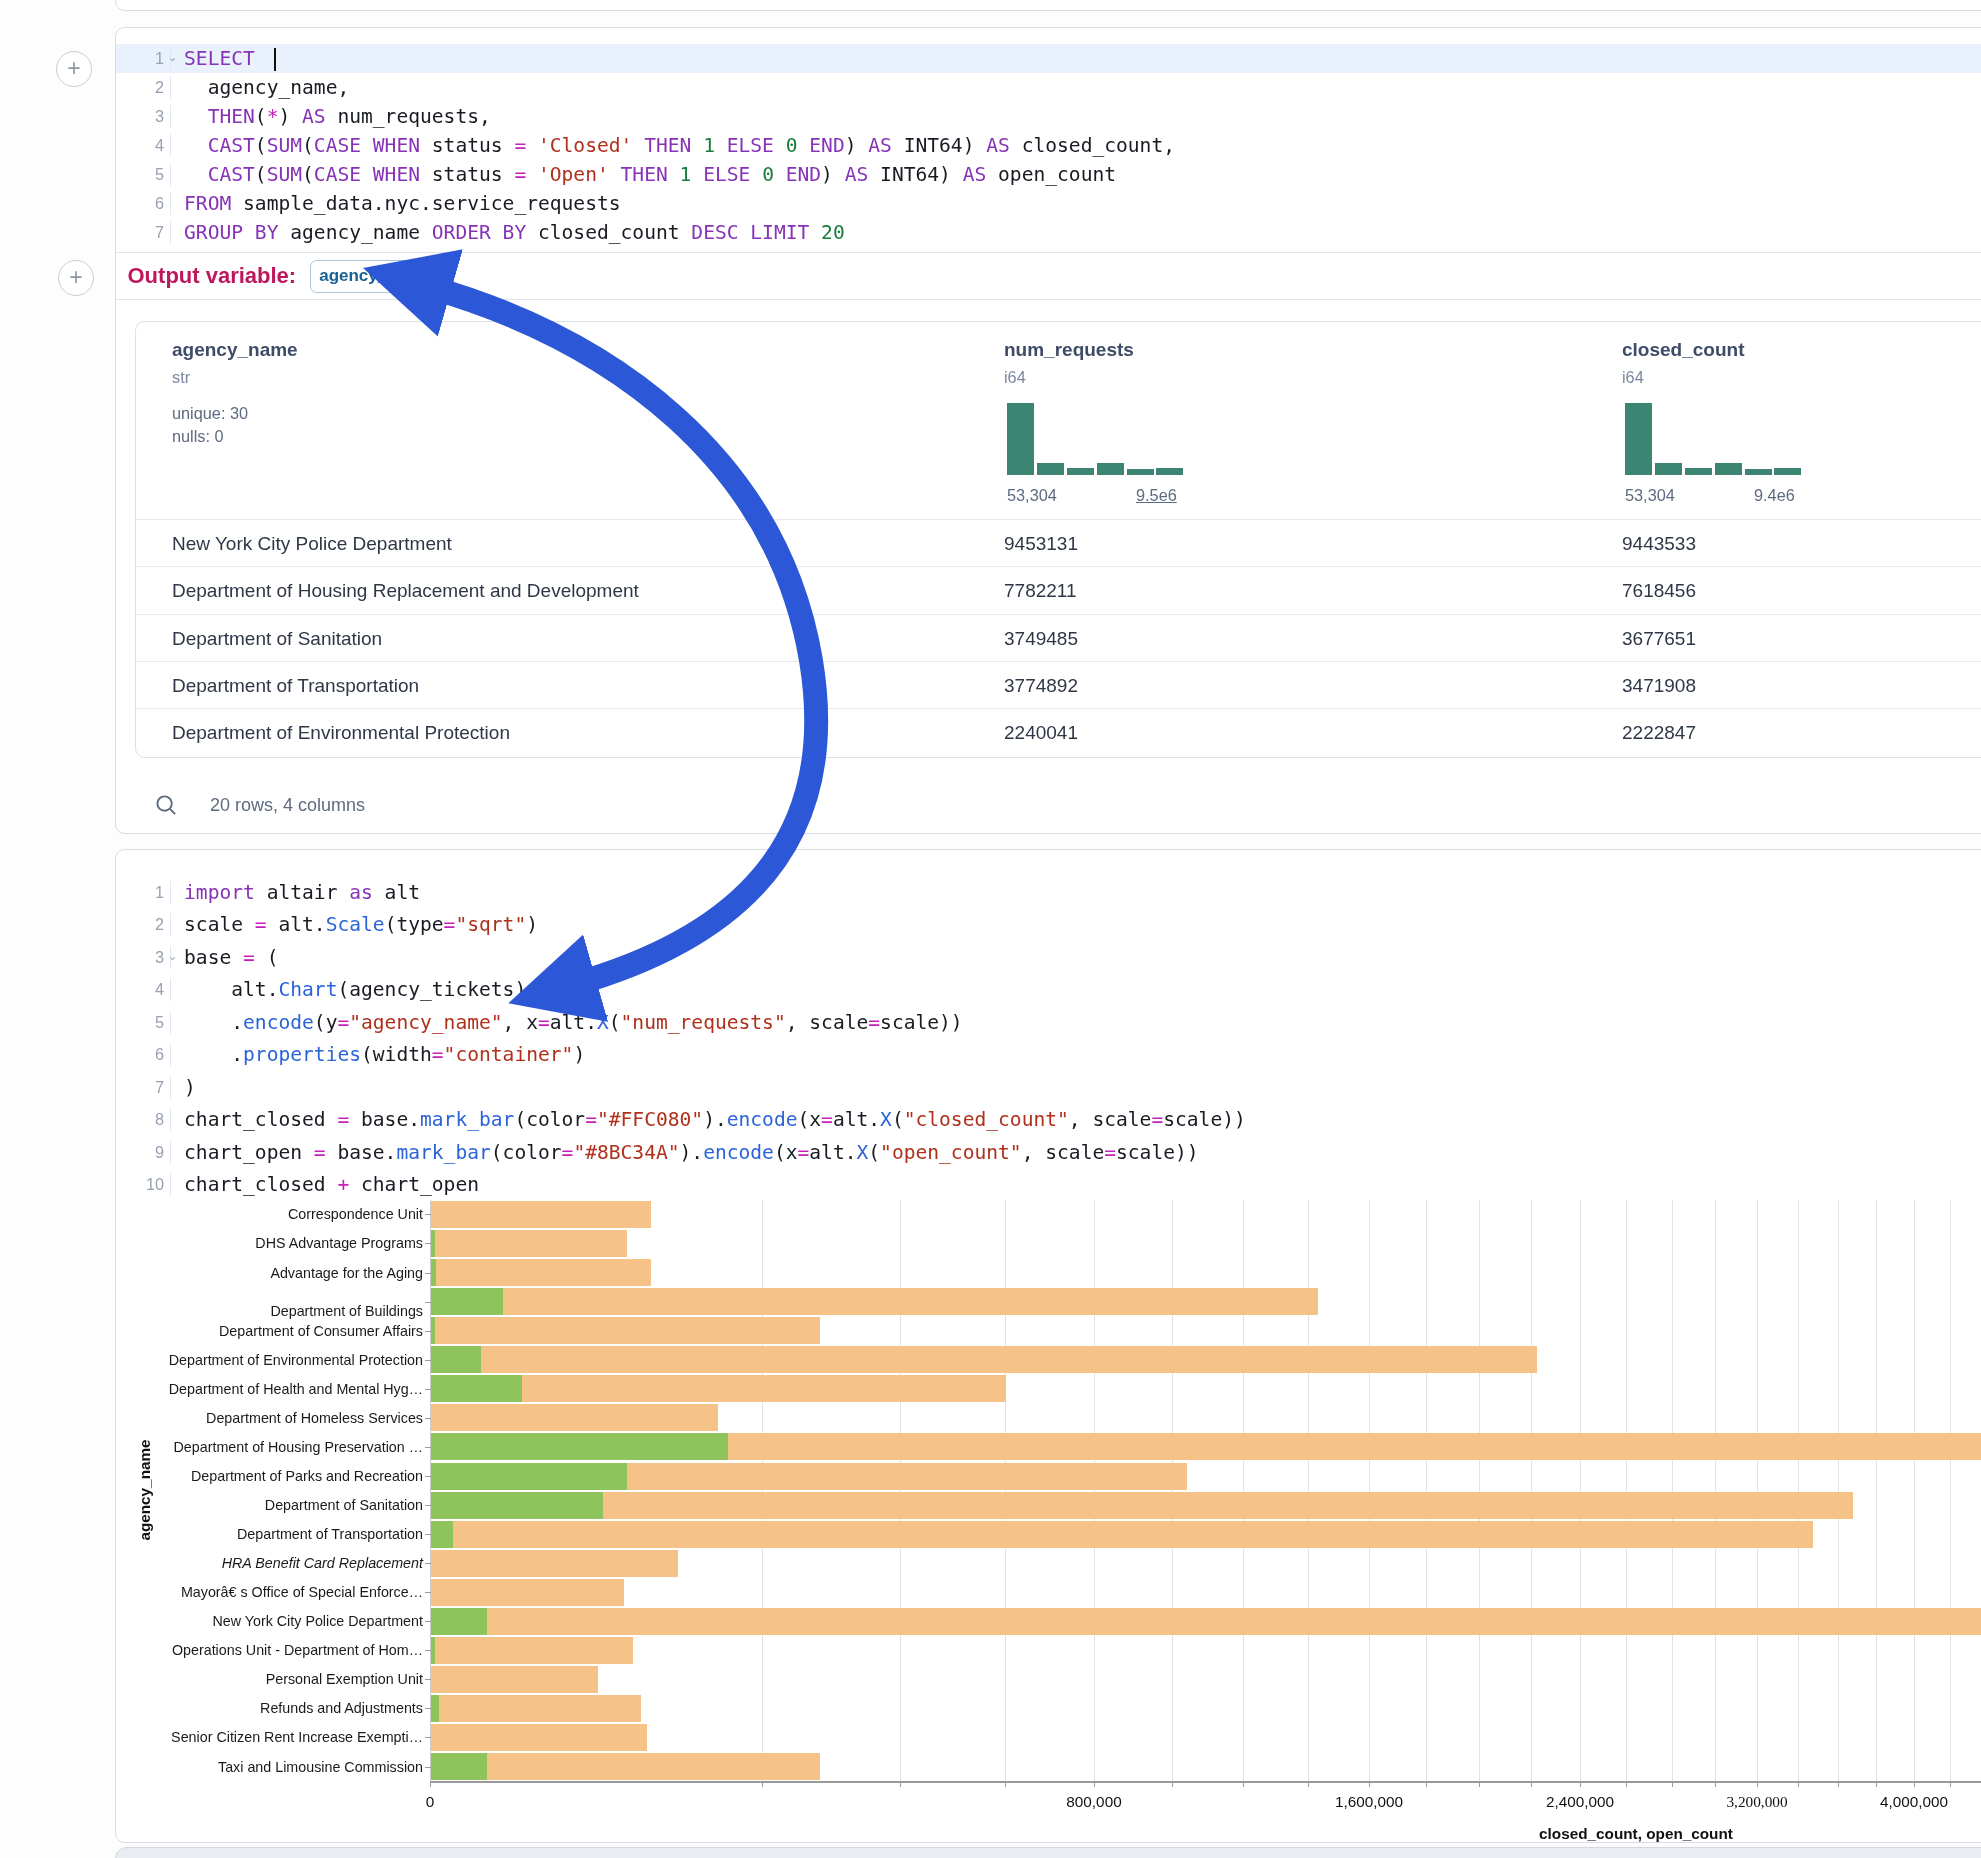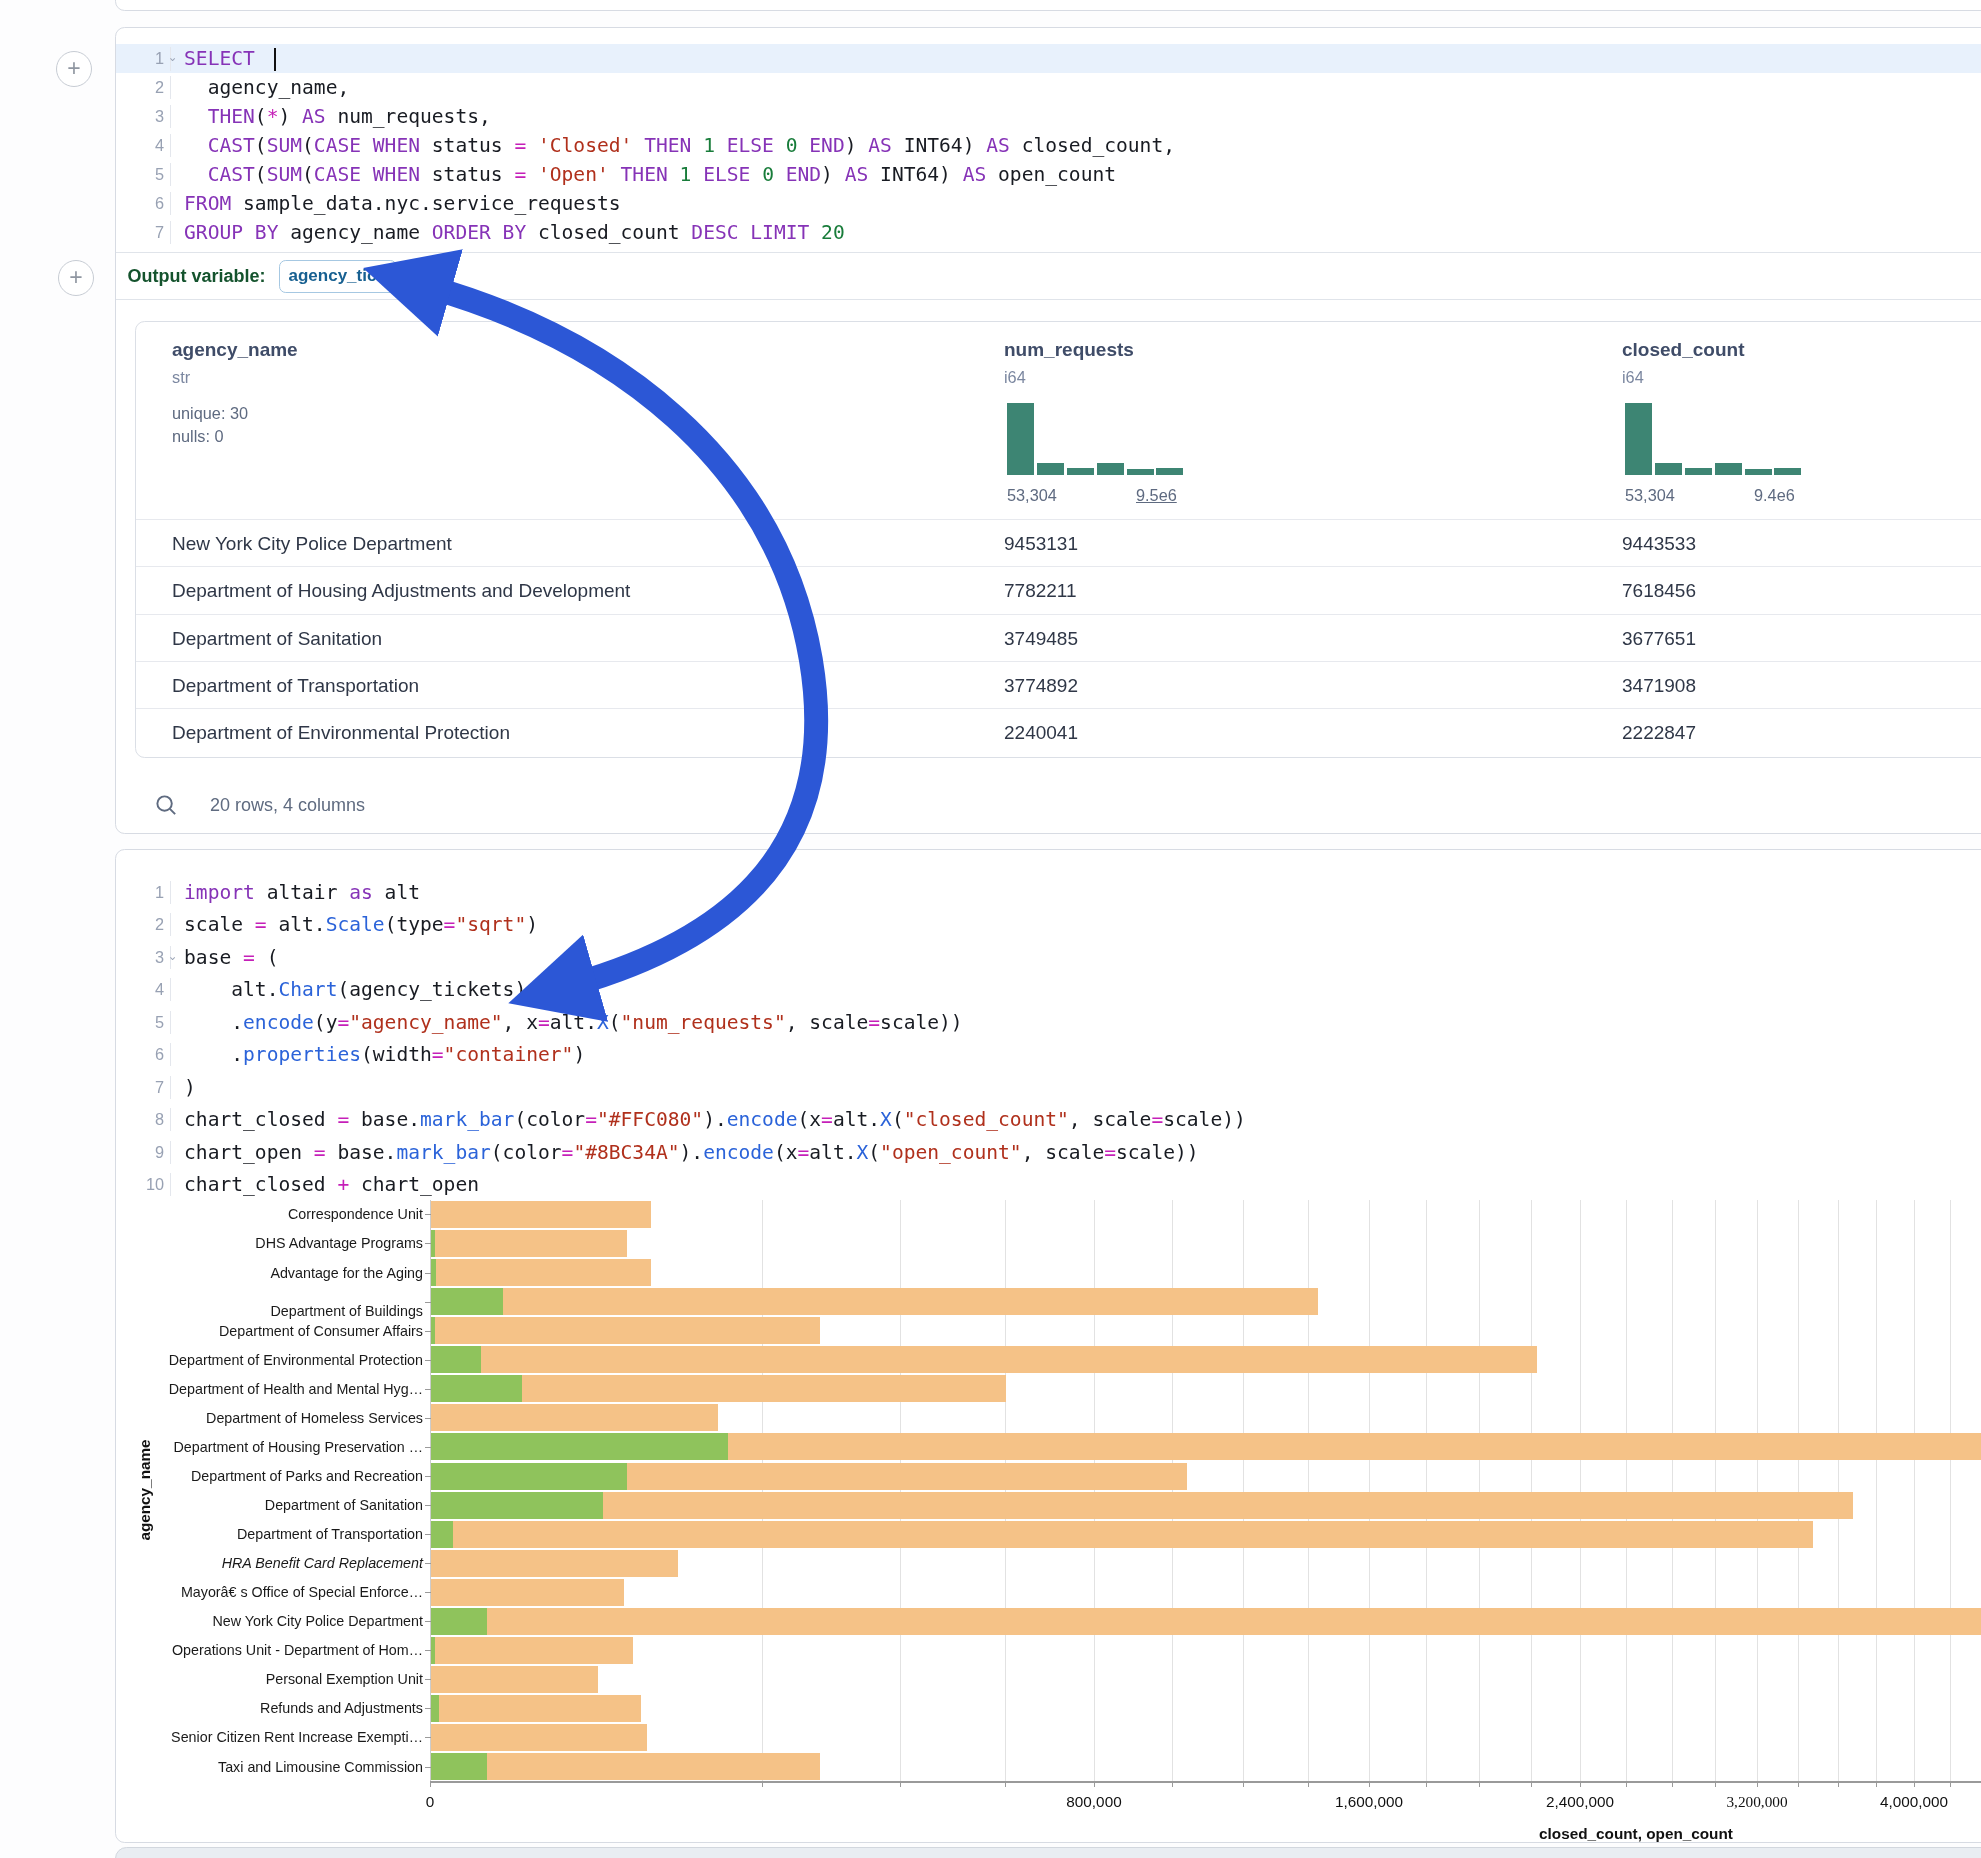--- a/index.html
+++ b/index.html
@@ -18,21 +18,21 @@
   .gut{flex:0 0 48px;text-align:right;padding-right:5.7px;color:#98a1b3;
        font-family:"Liberation Sans",sans-serif;font-size:16.3px;position:relative;}
   .gut .chev{position:absolute;right:-7.6px;top:1px;font-size:11.5px;color:#9aa3b5;}
   .code-body{border-left:1px solid #e4e7ed;padding-left:13.4px;flex:1;}
   .sg-kw{color:#8633b7;} .sg-op{color:#c51fb8;} .sg-str{color:#b0301c;}
   .sg-num{color:#187c3a;} .sg-fn{color:#2b63d9;} .sg-pl{color:#181b22;}
   .caret{display:inline-block;width:1.9px;height:23px;background:#111;vertical-align:middle;margin-left:7.6px;}
   
   .outvar{position:absolute;left:0;right:0;border-top:1px solid #e0e4ea;border-bottom:1px solid #e0e4ea;
           display:flex;align-items:center;}
-  .outvar-label{font-size:18px;font-weight:bold;color:#14532d;margin-left:11.5px;}
+  .outvar-label{font-size:22px;font-weight:bold;color:#be185d;margin-left:11.5px;}
   .outvar-pill{margin-left:13.4px;height:31px;line-height:29px;width:107px;overflow:hidden;
                border:1.4px solid #a6c8e2;border-radius:6.7px;padding:0 0 0 8.6px;
                font-size:17px;font-weight:bold;color:#176091;white-space:nowrap;background:#fff;}
   
   .tbl{overflow:hidden;}
   .th-name{position:absolute;font-size:19px;font-weight:bold;color:#3f4c68;}
   .th-type{position:absolute;font-size:16.3px;color:#7b87a0;}
   .th-stat{position:absolute;font-size:16.3px;color:#5e6a80;}
   .hist{position:absolute;display:flex;align-items:flex-end;gap:2.9px;height:73px;}
   .hist i{display:block;width:27px;background:#3d8573;}
@@ -107,21 +107,21 @@
         </div>
       <div class="hist-min" style="left:1489px;top:164px;">53,304</div>
       <div class="hist-max" style="left:1618px;top:164px;">9.4e6</div>
       <div id="tbl-rows">
           <div class="trow" style="top: 197px;">
             <span style="left: 36px;">New York City Police Department</span>
             <span style="left: 868px;">9453131</span>
             <span style="left: 1486px;">9443533</span>
           </div>
           <div class="trow" style="top: 244px;">
-            <span style="left: 36px;">Department of Housing Adjustments and Development</span>
+            <span style="left: 36px;">Department of Housing Replacement and Development</span>
             <span style="left: 868px;">7782211</span>
             <span style="left: 1486px;">7618456</span>
           </div>
           <div class="trow" style="top: 292px;">
             <span style="left: 36px;">Department of Sanitation</span>
             <span style="left: 868px;">3749485</span>
             <span style="left: 1486px;">3677651</span>
           </div>
           <div class="trow" style="top: 339px;">
             <span style="left: 36px;">Department of Transportation</span>

